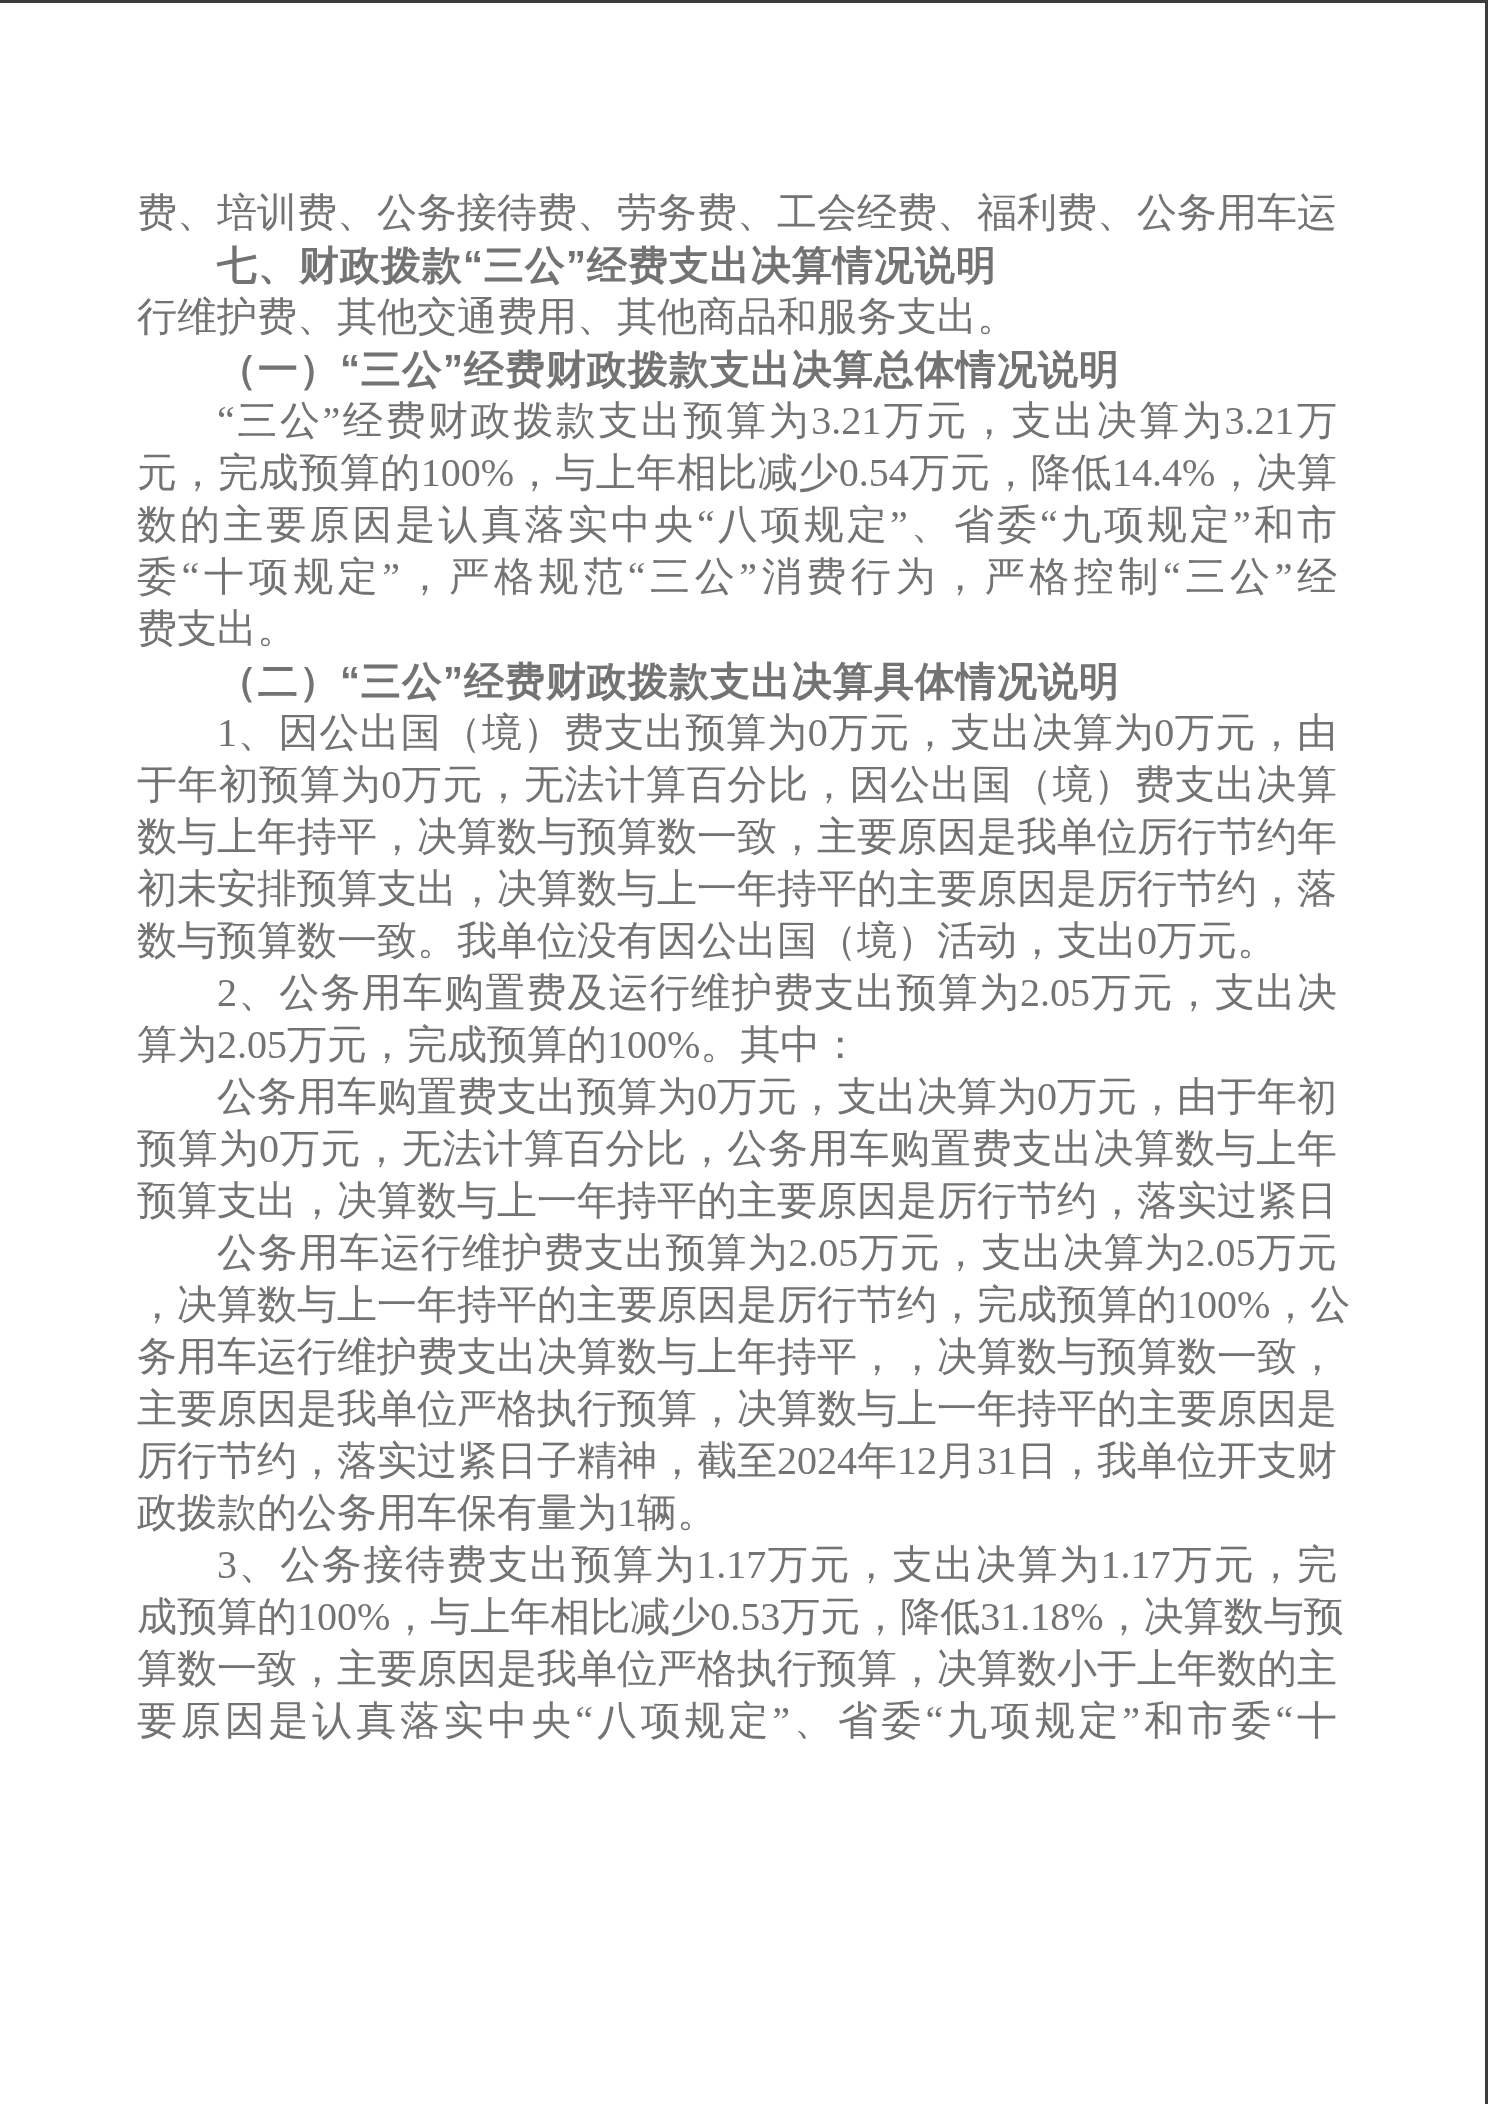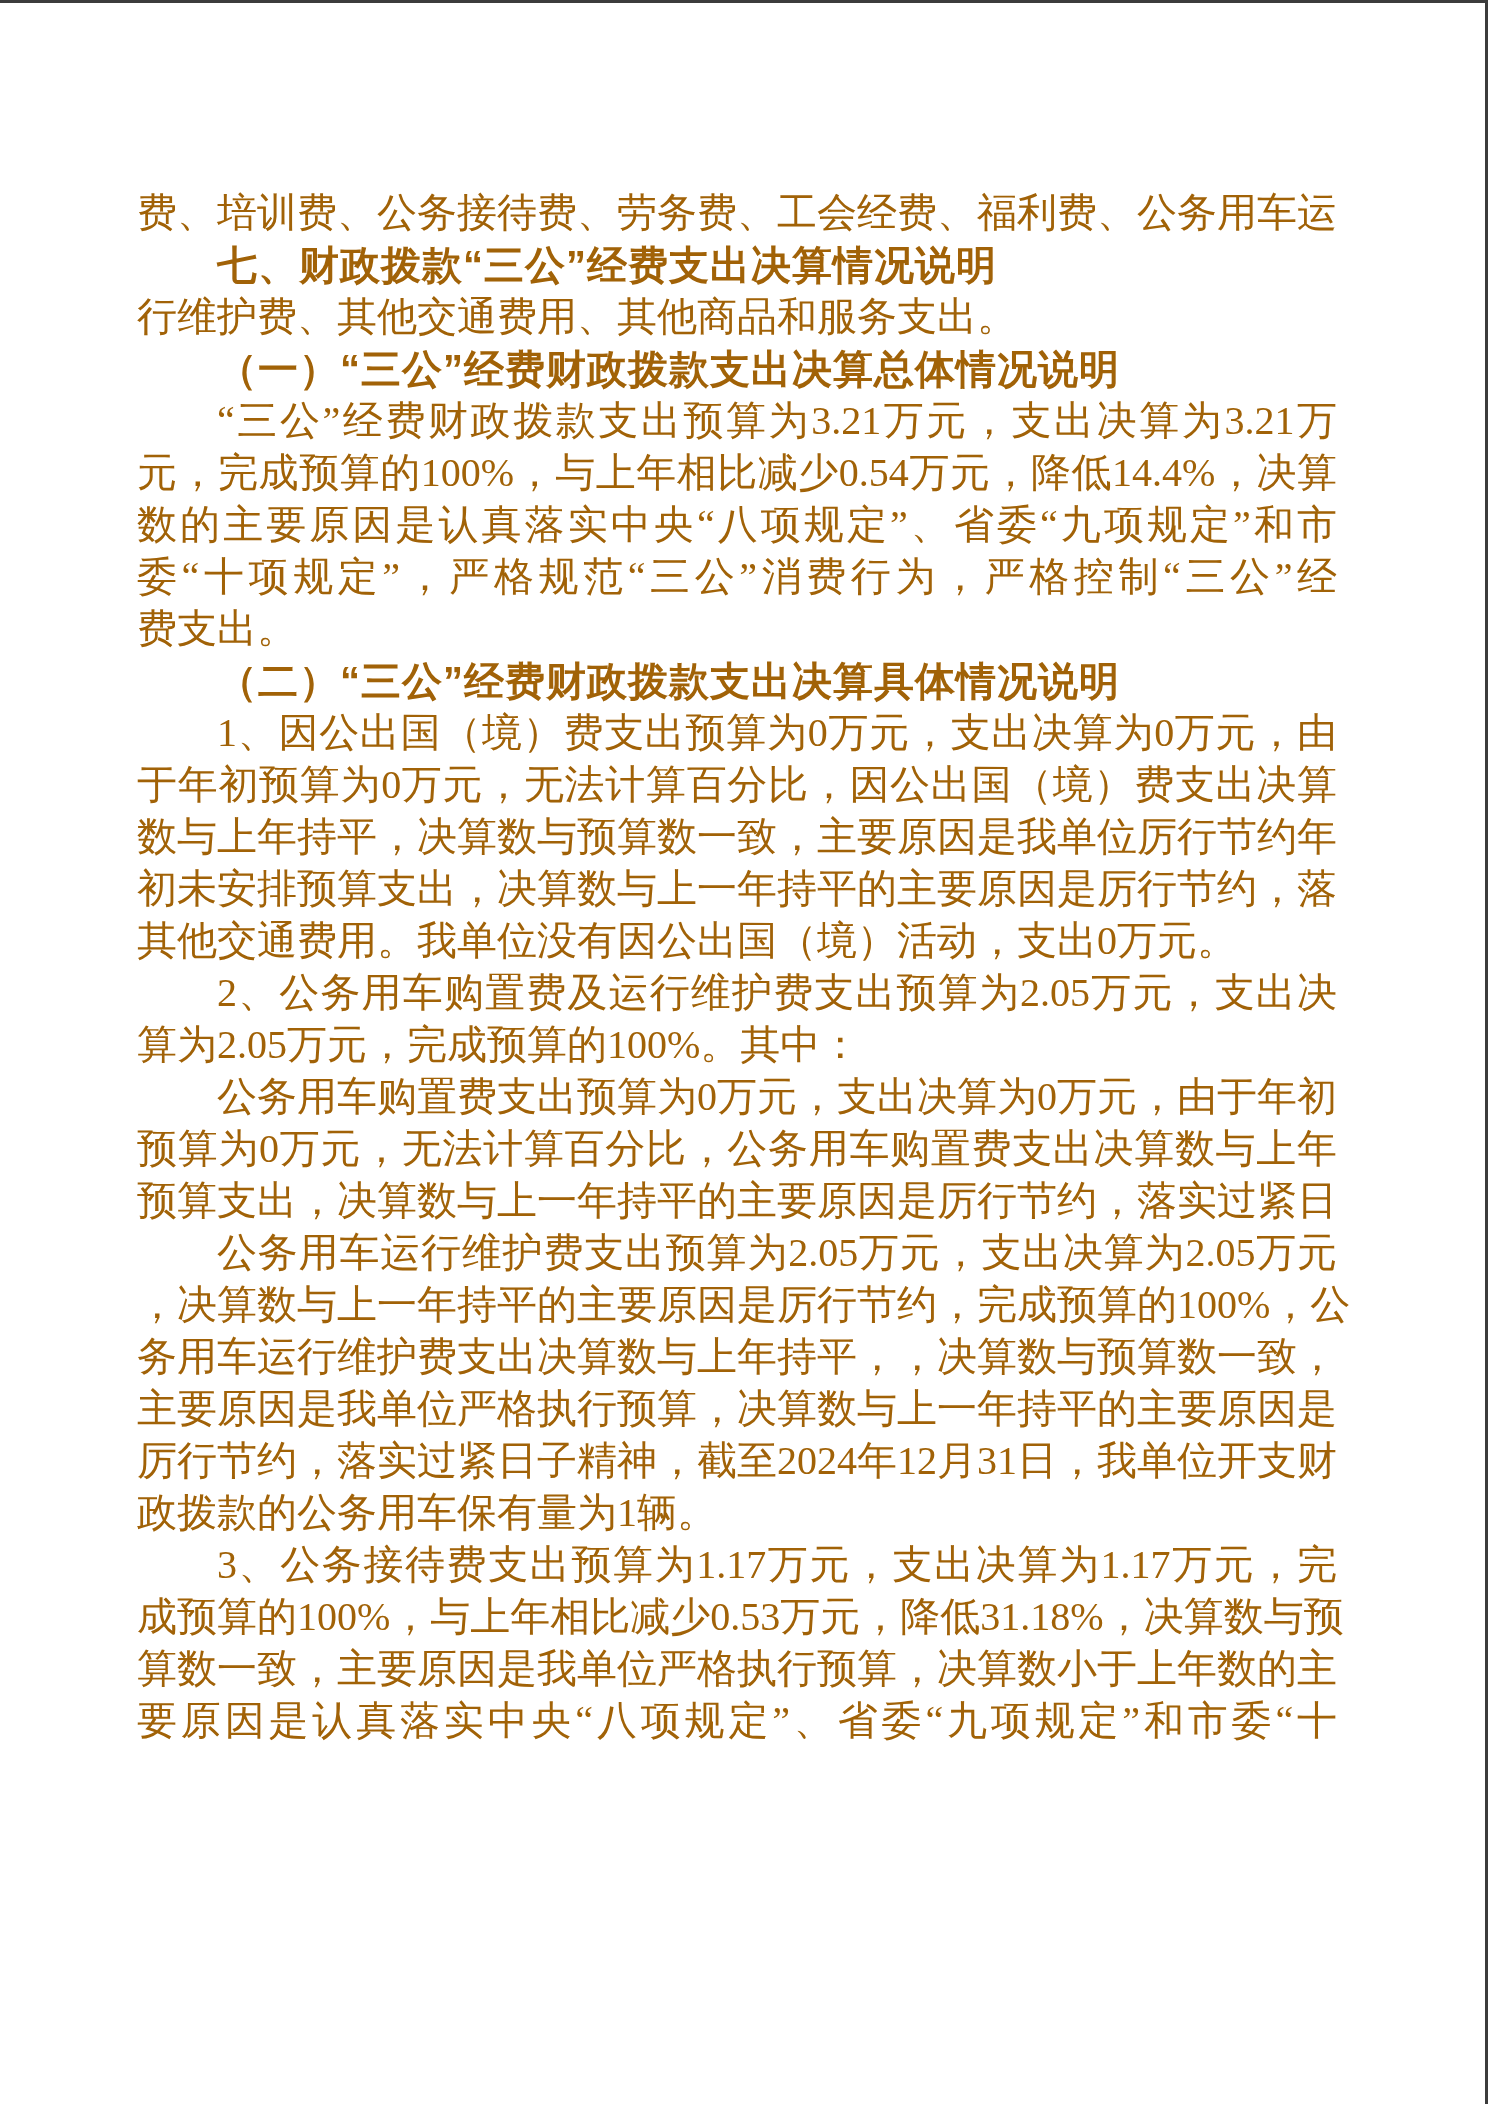--- a/index.html
+++ b/index.html
@@ -17,21 +17,21 @@
     position: absolute;
     left: 137px;
     top: 184px;
     width: 1200px;
   }
   .line {
     font-family: "Liberation Serif", "DejaVu Serif", serif;
     font-size: 40px;
     line-height: 52px;
     height: 52px;
-    color: #a16207;
+    color: #737373;
     text-align: justify;
     white-space: nowrap;
     overflow: visible;
   }
   .line.stretch { text-align-last: justify; }
   .line.endleft { text-align-last: left; }
   .line.indent { text-indent: 80px; }
   .line.heading {
     font-family: "Liberation Sans", "DejaVu Sans", sans-serif;
     font-weight: bold;
@@ -50,21 +50,21 @@
       <div class="line indent stretch">“三公”经费财政拨款支出预算为3.21万元，支出决算为3.21万</div>
       <div class="line stretch">元，完成预算的100%，与上年相比减少0.54万元，降低14.4%，决算</div>
       <div class="line stretch">数的主要原因是认真落实中央“八项规定”、省委“九项规定”和市</div>
       <div class="line stretch">委“十项规定”，严格规范“三公”消费行为，严格控制“三公”经</div>
       <div class="line endleft">费支出。</div>
       <div class="line heading indent endleft">（二）“三公”经费财政拨款支出决算具体情况说明</div>
       <div class="line indent stretch">1、因公出国（境）费支出预算为0万元，支出决算为0万元，由</div>
       <div class="line stretch">于年初预算为0万元，无法计算百分比，因公出国（境）费支出决算</div>
       <div class="line stretch">数与上年持平，决算数与预算数一致，主要原因是我单位厉行节约年</div>
       <div class="line stretch">初未安排预算支出，决算数与上一年持平的主要原因是厉行节约，落</div>
-      <div class="line endleft">其他交通费用。我单位没有因公出国（境）活动，支出0万元。</div>
+      <div class="line endleft">数与预算数一致。我单位没有因公出国（境）活动，支出0万元。</div>
       <div class="line indent stretch">2、公务用车购置费及运行维护费支出预算为2.05万元，支出决</div>
       <div class="line endleft">算为2.05万元，完成预算的100%。其中：</div>
       <div class="line indent stretch">公务用车购置费支出预算为0万元，支出决算为0万元，由于年初</div>
       <div class="line stretch">预算为0万元，无法计算百分比，公务用车购置费支出决算数与上年</div>
       <div class="line stretch">预算支出，决算数与上一年持平的主要原因是厉行节约，落实过紧日</div>
       <div class="line indent stretch">公务用车运行维护费支出预算为2.05万元，支出决算为2.05万元</div>
       <div class="line stretch">，决算数与上一年持平的主要原因是厉行节约，完成预算的100%，公</div>
       <div class="line stretch">务用车运行维护费支出决算数与上年持平，，决算数与预算数一致，</div>
       <div class="line stretch">主要原因是我单位严格执行预算，决算数与上一年持平的主要原因是</div>
       <div class="line stretch">厉行节约，落实过紧日子精神，截至2024年12月31日，我单位开支财</div>

